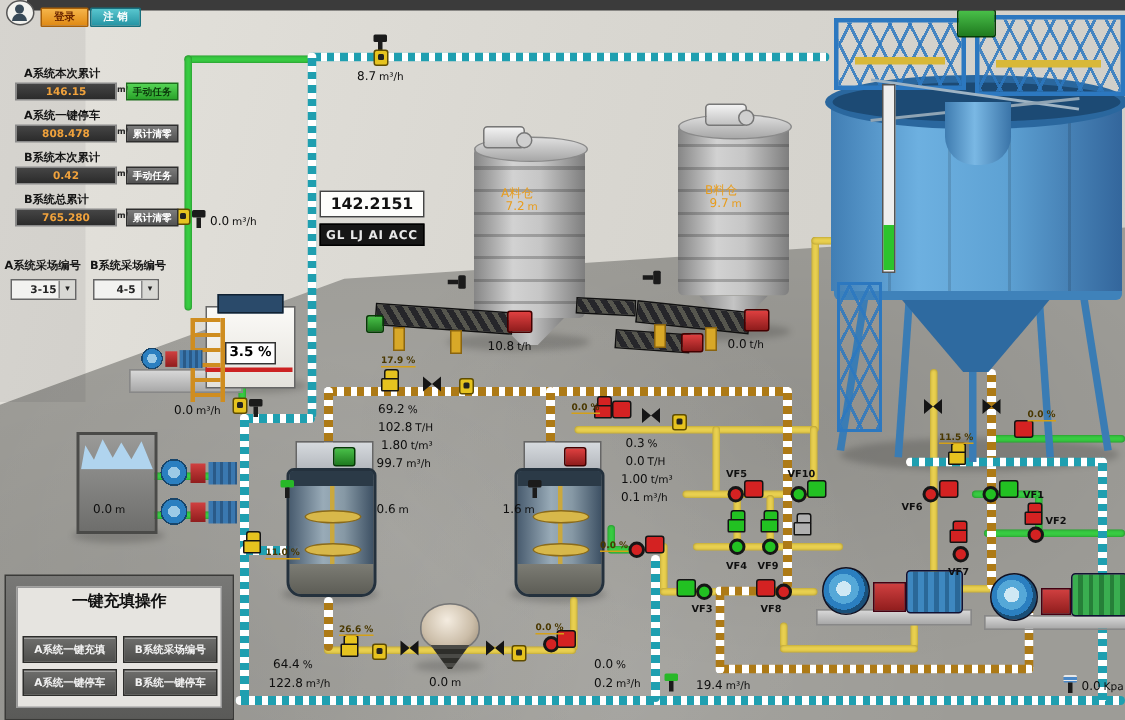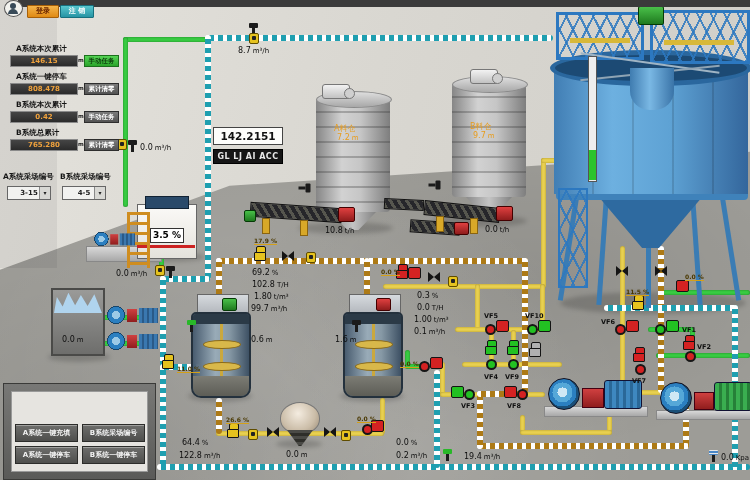--- a/index.html
+++ b/index.html
@@ -379,21 +379,21 @@
   <div class="cv" style="left:507px;top:340px;--c:#22c122"></div>
   <div class="vcirc green" style="left:508px;top:359px"></div>
   <div class="vf" style="left:505px;top:373px">VF9</div>
   <div class="cv" style="left:529px;top:342px;--c:#b0b0b0"></div>
   <div class="vpumpblk green" style="left:451px;top:386px"></div>
   <div class="vcirc green" style="left:464px;top:389px"></div>
   <div class="vf" style="left:461px;top:402px">VF3</div>
   <div class="vpumpblk red" style="left:504px;top:386px"></div>
   <div class="vcirc red" style="left:517px;top:389px"></div>
   <div class="vf" style="left:507px;top:402px">VF8</div>
-  <div class="vf" style="left:601px;top:318px">VF6</div>
+  <div class="vf" style="left:601px;top:334px">VF6</div>
   <div class="vcirc red" style="left:615px;top:324px"></div>
   <div class="vpumpblk red" style="left:626px;top:320px"></div>
   <div class="vcirc green" style="left:655px;top:324px"></div>
   <div class="vpumpblk green" style="left:666px;top:320px"></div>
   <div class="vf" style="left:682px;top:326px">VF1</div>
   <div class="cv" style="left:683px;top:335px;--c:#d42222"></div>
   <div class="vcirc red" style="left:685px;top:351px"></div>
   <div class="vf" style="left:697px;top:343px">VF2</div>
   <div class="cv" style="left:633px;top:347px;--c:#d42222"></div>
   <div class="vcirc red" style="left:635px;top:364px"></div>
@@ -406,18 +406,19 @@
   <div class="bt" style="left:655px;top:266px"></div>
 
   <div class="lbl" style="left:325px;top:226px"><span>10.8</span><span class="u">t/h</span></div>
   <div class="lbl" style="left:485px;top:225px"><span>0.0</span><span class="u">t/h</span></div>
 
   <div class="disp">142.2151</div>
   <div class="dispcode">GL LJ AI ACC</div>
 
   <div id="ctrlpanel">
     <div id="ctrlinner"></div>
+    <div id="ctrltitle">一键充填操作</div>
     <div class="cpbtn" style="left:11px;top:40px">A系统一键充填</div>
     <div class="cpbtn" style="left:78px;top:40px">B系统采场编号</div>
     <div class="cpbtn" style="left:11px;top:62px">A系统一键停车</div>
     <div class="cpbtn" style="left:78px;top:62px">B系统一键停车</div>
   </div>
 </div>
 
 </body></html>

